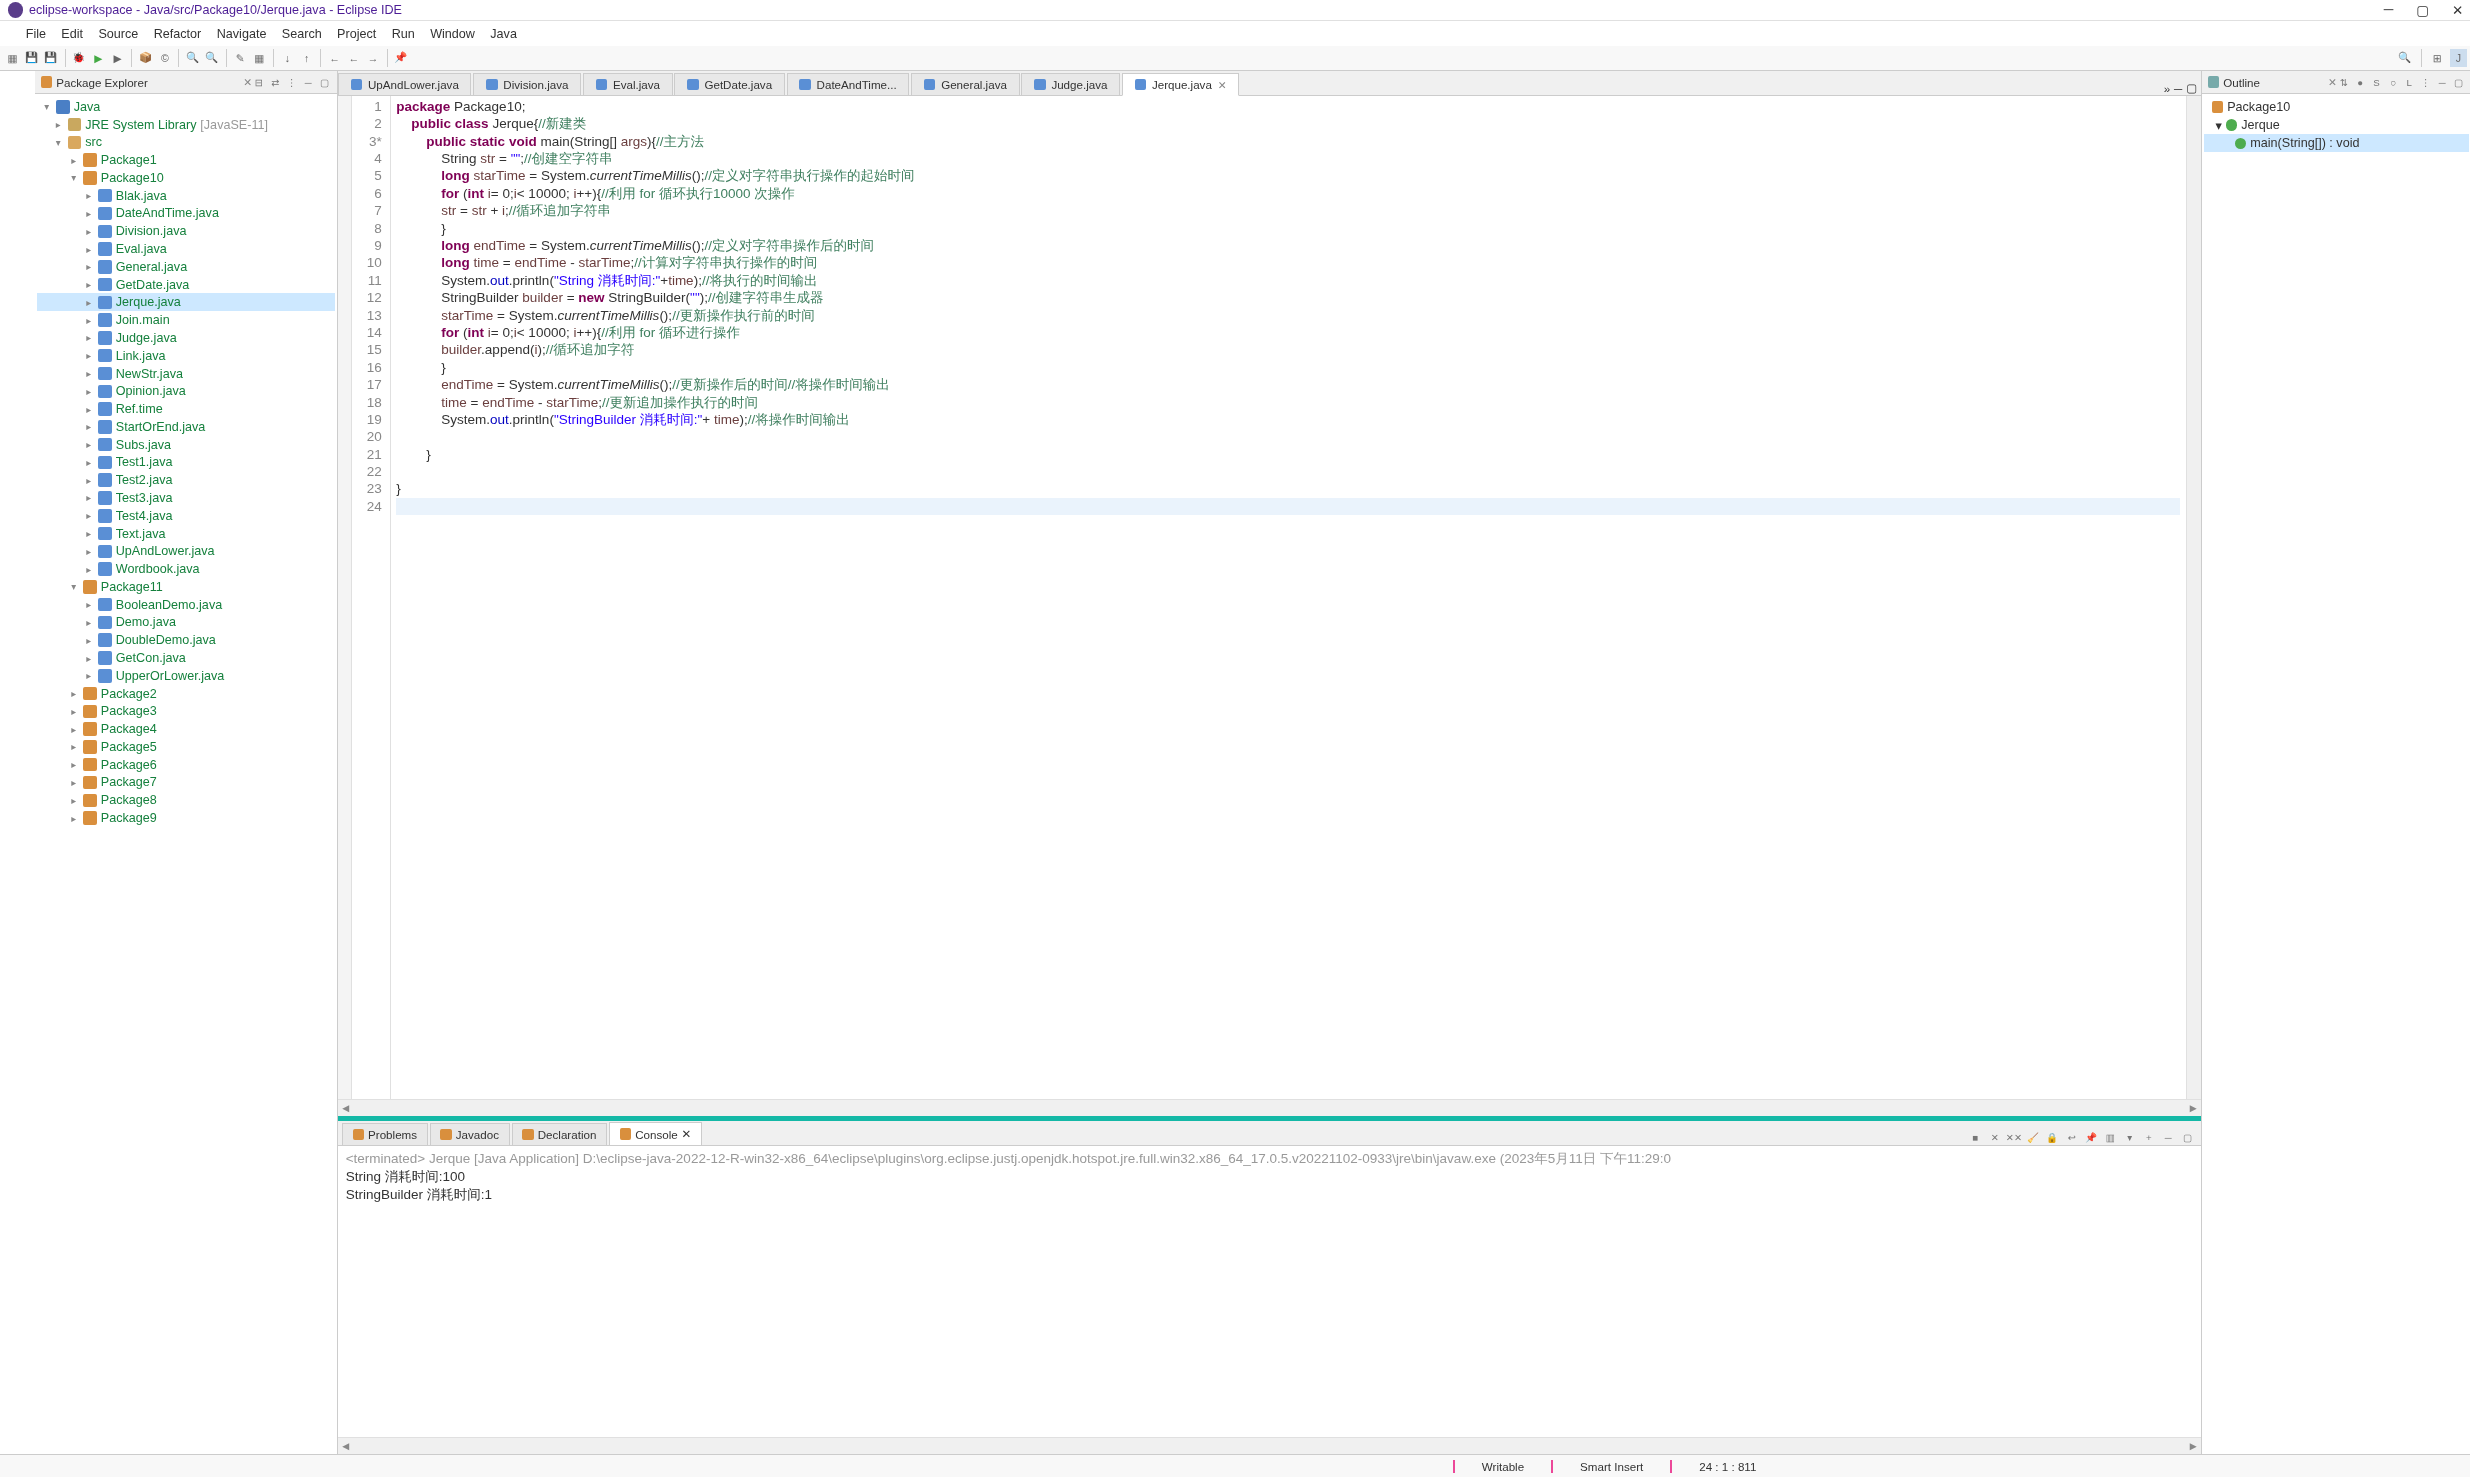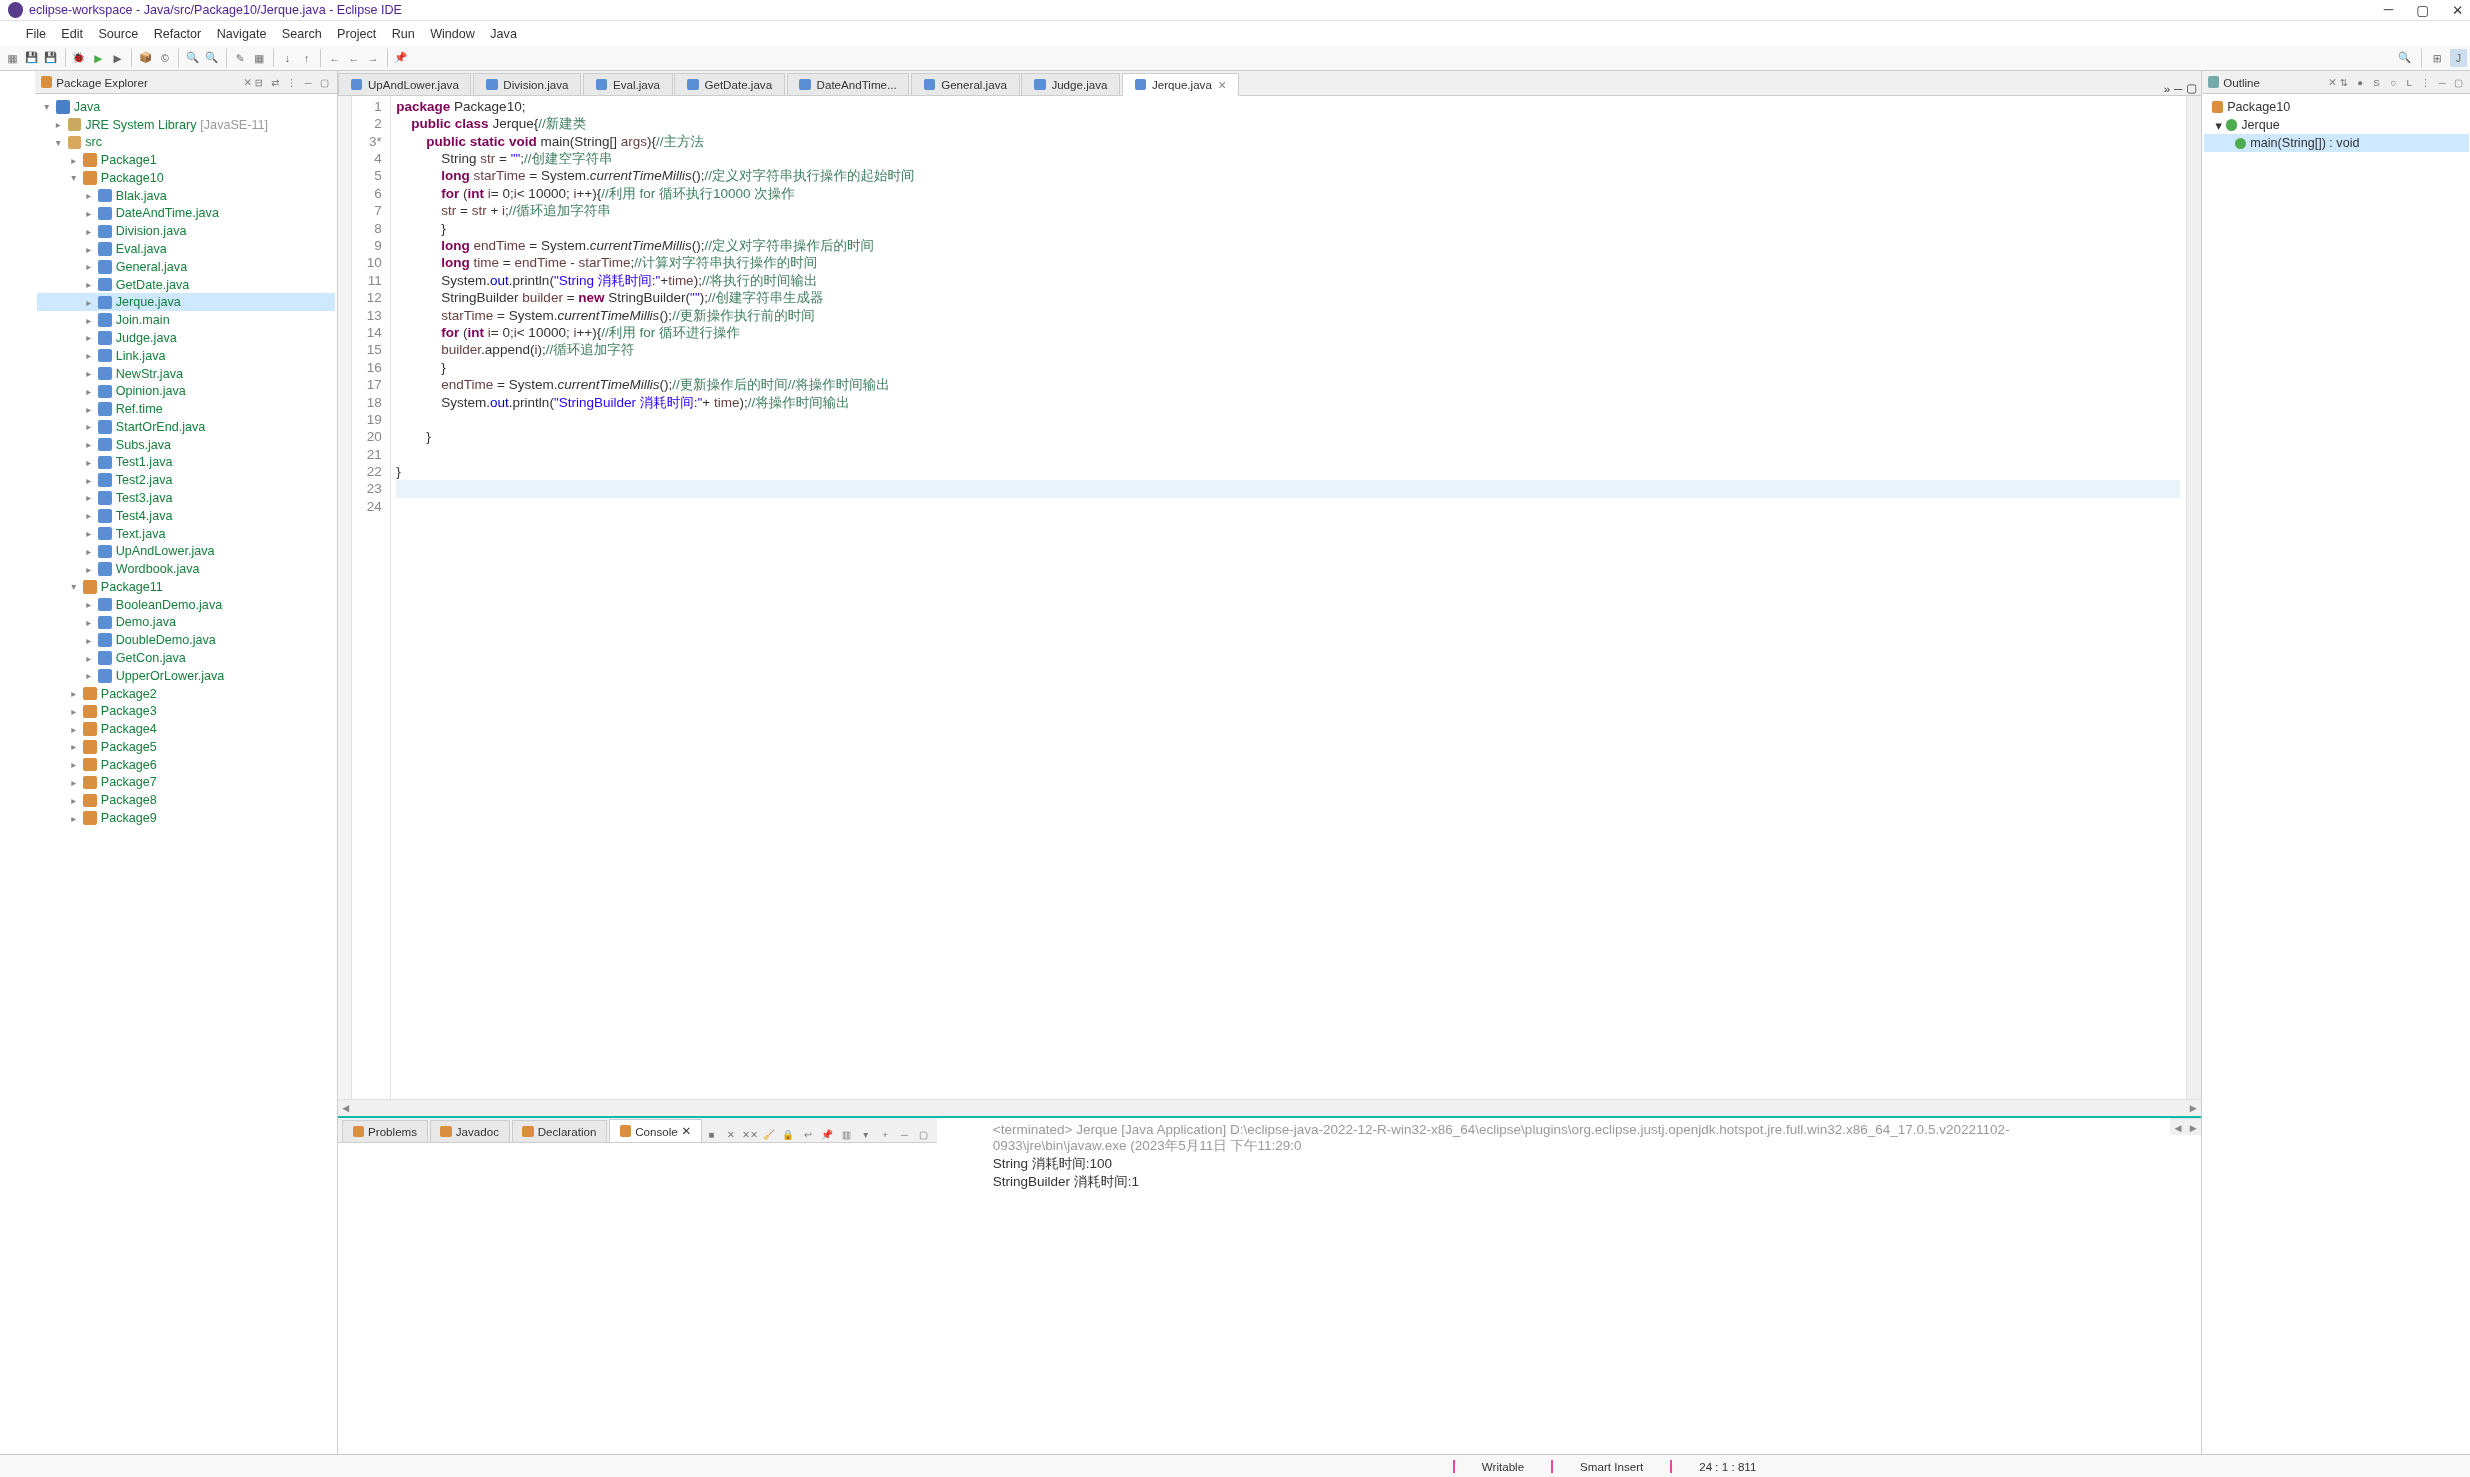--- a/index.html
+++ b/index.html
@@ -52,21 +52,21 @@
 .kw { color: #7f0055; font-weight: bold; }
 .str { color: #2a00ff; }
 .com { color: #3f7f5f; }
 .field { color: #0000c0; }
 .var { color: #6a3e3e; }
 .method { font-style: italic; }
 .scrollbars { width:15.4px; background:#f0f0f0; border-left:1px solid #e0e0e0; position:relative;}
 .hscroll { height:17.4px; background:#f0f0f0; border-top:1px solid #e0e0e0; display:flex; align-items:center;}
 .hscroll .arrow{width:15.4px;text-align:center;color:#888;cursor:pointer;}
 
-.console-area { height: 338px; border-top: 2px solid #14b8a6; display:flex; flex-direction:row;gap:48px;}
+.console-area { height: 338px; border-top: 5px solid #14b8a6; display:flex; flex-direction:column;}
 .ctabs { height: 25px; display: flex; align-items: flex-end; background: #f0f0f0; border-bottom: 1px solid #ccc; padding-left:3.9px;}
 .ctab { padding: 3.9px 9.7px; font-size: 11.6px; background: #e8e8e8; border: 1px solid #ccc; border-bottom:none; margin-right:1.9px; cursor:pointer; display:flex; align-items:center; gap:3.9px;}
 .ctab.active { background: #fff; }
 .ctab .cicon{width:11.6px;height:11.6px;background:#d98f3d;border-radius:1.9px;}
 .ctabs .tbtns{flex:1; display:flex; justify-content:flex-end; gap:3.9px; padding-right:5.8px;}
 .ctabs .tbtns span{width:15.4px;height:15.4px;font-size:9.7px;color:#777;cursor:pointer;display:inline-flex;align-items:center;justify-content:center;}
 .console-body { flex:1; padding:3.9px 7.7px; font-family: Consolas, monospace; font-size:13.5px; background:#fff; overflow:auto;}
 .console-body .term { color:#999;}
 .outline { width: 270px; border-left: 1px solid #ccc; display: flex; flex-direction: column; background:#fff;}
 .outline-tree { flex:1; padding:3.9px 1.9px; font-size:12.6px;}
@@ -448,20 +448,21 @@
           <div>            }</div>
           <div>            <span class="kw">long</span> <span class="var">endTime</span> = System.<span class="method">currentTimeMillis</span>();<span class="com">//定义对字符串操作后的时间</span></div>
           <div>            <span class="kw">long</span> <span class="var">time</span> = <span class="var">endTime</span> - <span class="var">starTime</span>;<span class="com">//计算对字符串执行操作的时间</span></div>
           <div>            System.<span class="field">out</span>.println(<span class="str">"String 消耗时间:"</span>+<span class="var">time</span>);<span class="com">//将执行的时间输出</span></div>
           <div>            StringBuilder <span class="var">builder</span> = <span class="kw">new</span> StringBuilder(<span class="str">""</span>);<span class="com">//创建字符串生成器</span></div>
           <div>            <span class="var">starTime</span> = System.<span class="method">currentTimeMillis</span>();<span class="com">//更新操作执行前的时间</span></div>
           <div>            <span class="kw">for</span> (<span class="kw">int</span> <span class="var">i</span>= 0;<span class="var">i</span>&lt; 10000; <span class="var">i</span>++){<span class="com">//利用 for 循环进行操作</span></div>
           <div>            <span class="var">builder</span>.append(<span class="var">i</span>);<span class="com">//循环追加字符</span></div>
           <div>            }</div>
           <div>            <span class="var">endTime</span> = System.<span class="method">currentTimeMillis</span>();<span class="com">//更新操作后的时间//将操作时间输出</span></div>
+          <div>            <span class="var">time</span> = <span class="var">endTime</span> - <span class="var">starTime</span>;<span class="com">//更新追加操作执行的时间</span></div>
           <div>            System.<span class="field">out</span>.println(<span class="str">"StringBuilder 消耗时间:"</span>+ <span class="var">time</span>);<span class="com">//将操作时间输出</span></div>
           <div></div>
           <div>        }</div>
           <div></div>
           <div>}</div>
           <div class="current-line"></div>
         </div>
       <div class="scrollbars"></div>
     </div>
     <div class="hscroll">

